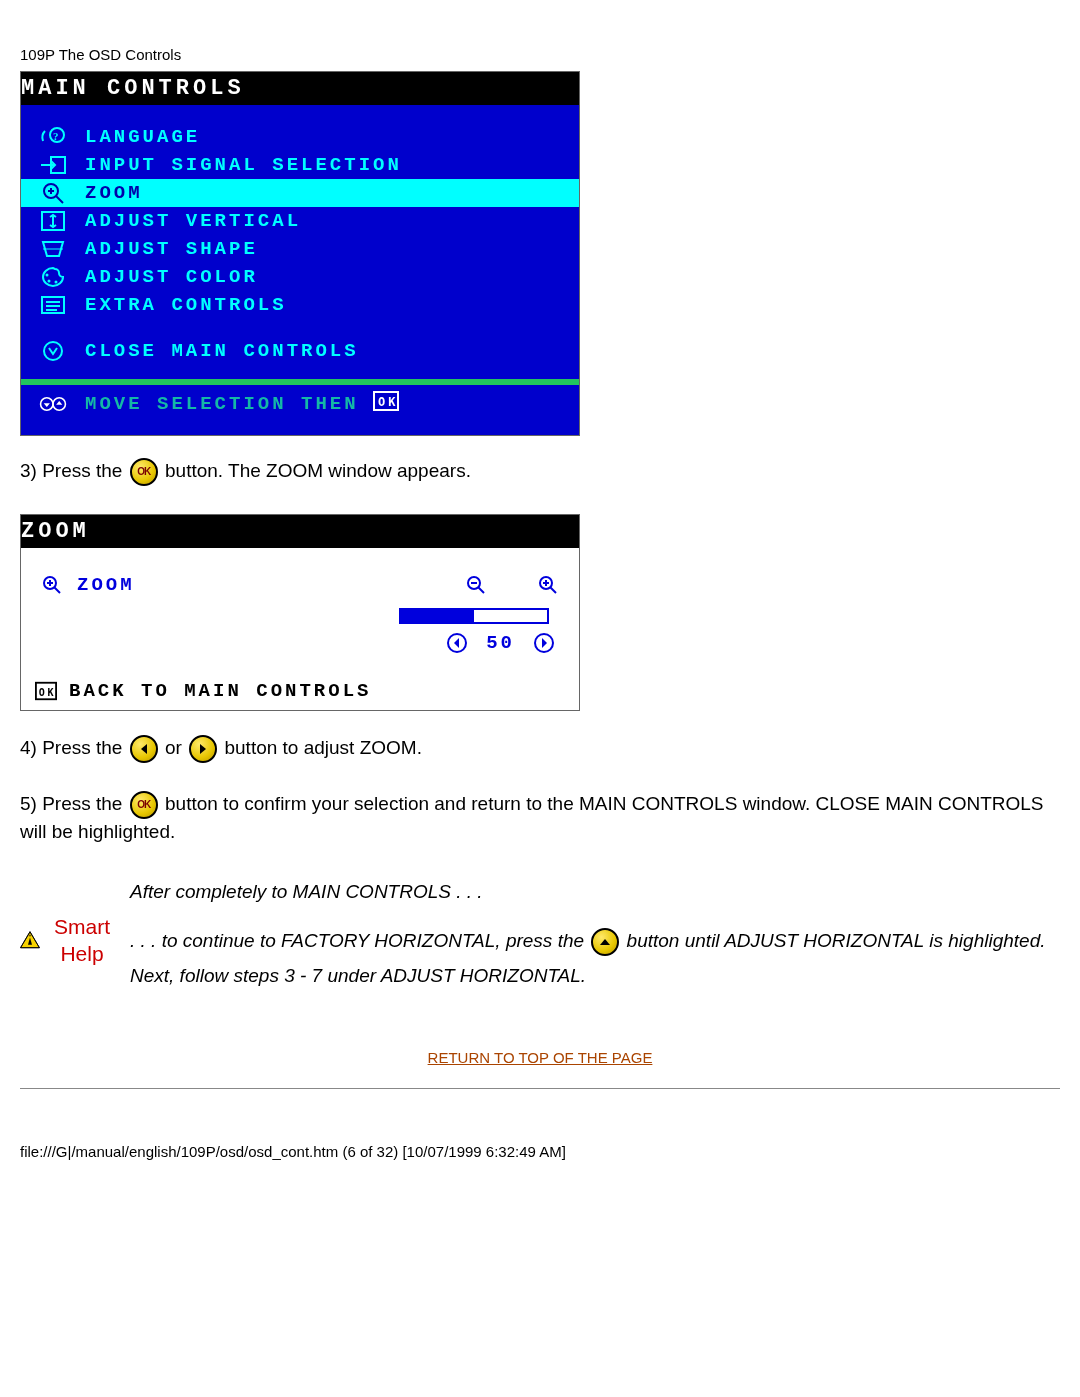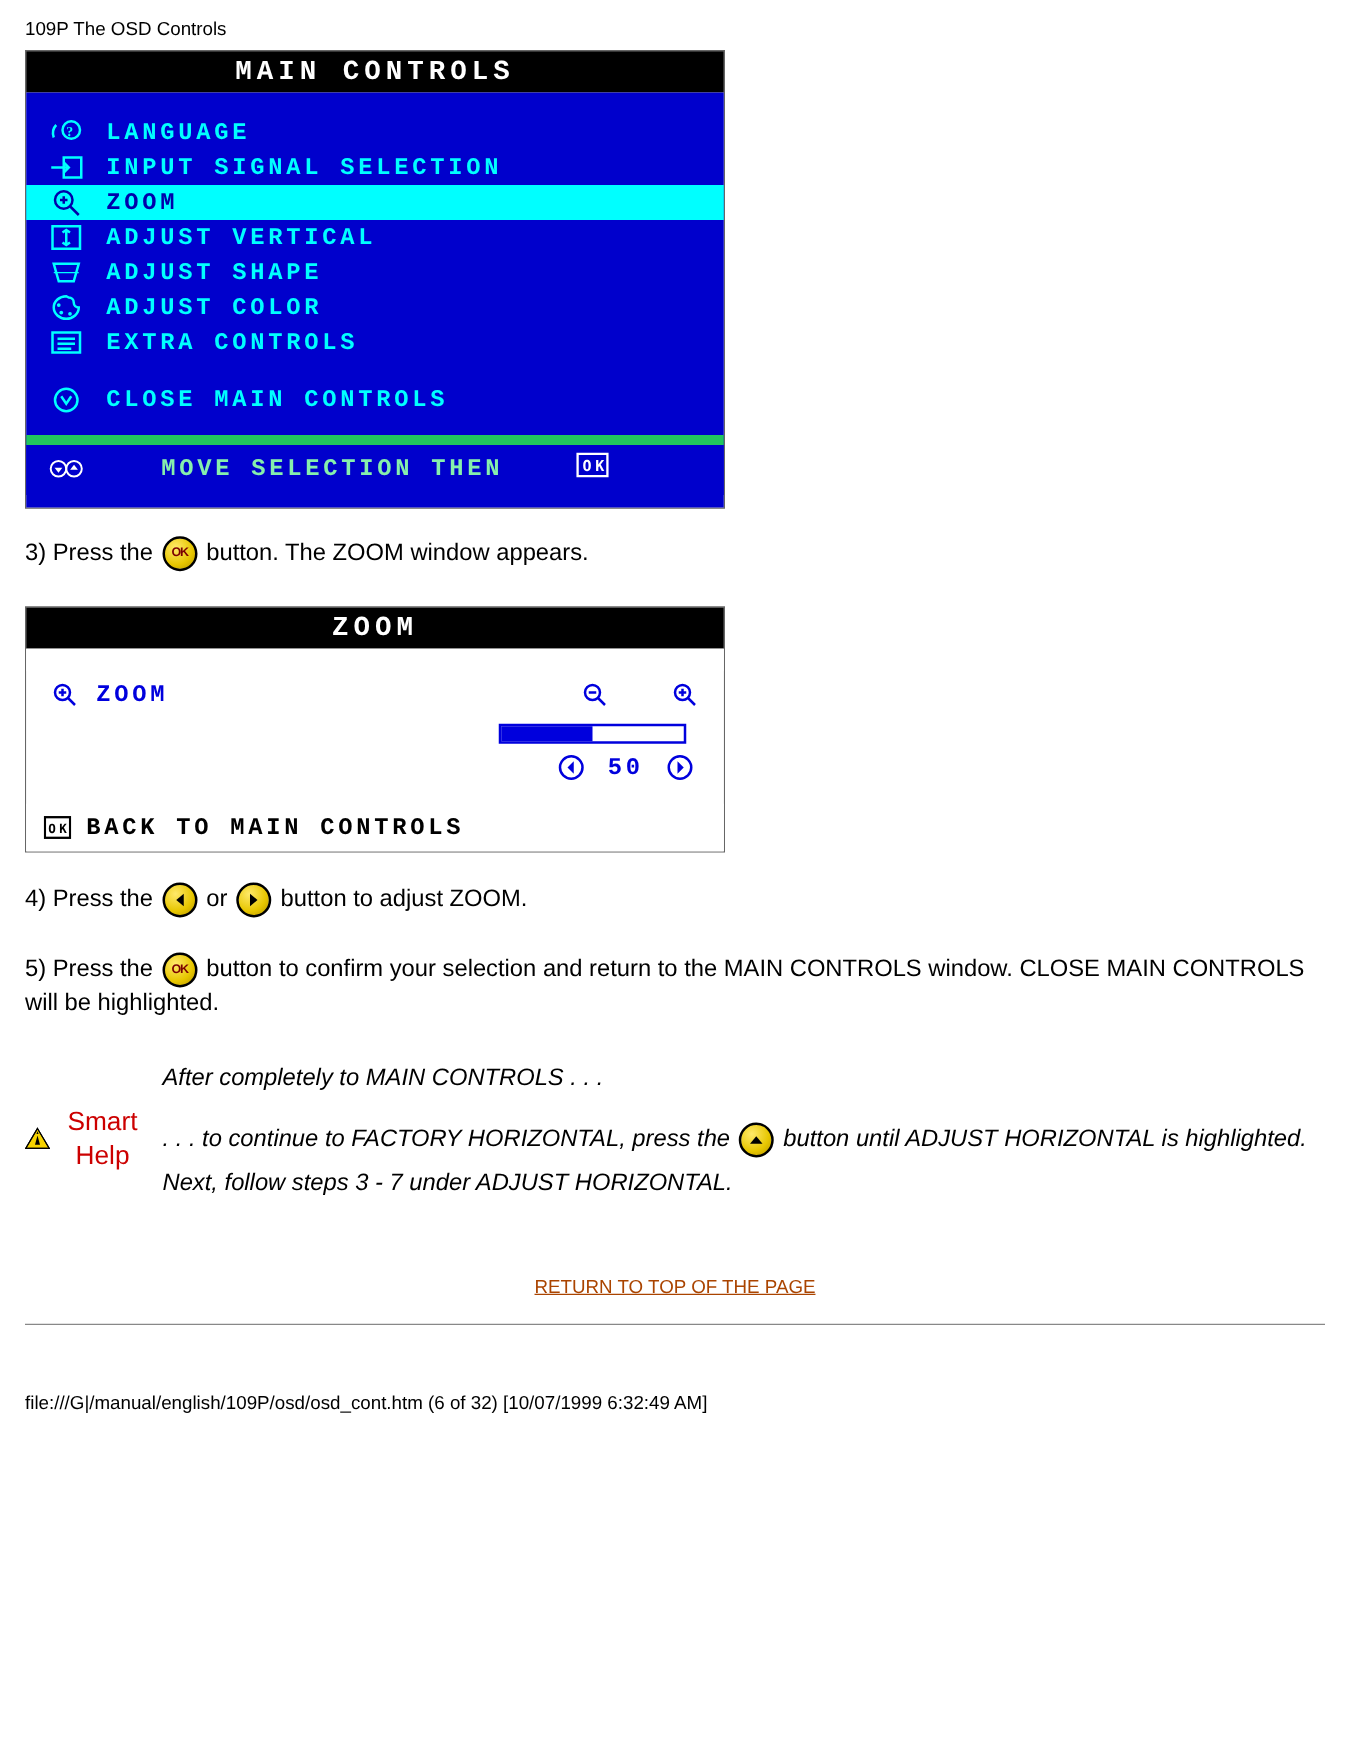--- a/index.html
+++ b/index.html
@@ -7,34 +7,35 @@
     font-family: Arial, Helvetica, sans-serif;
     font-size: 18px;
     color: #000;
     background: #fff;
     width: 1080px;
     padding: 15px 20px;
   }
   .page-header {
     font-size: 15px;
     margin-bottom: 8px;
+    margin-top: 31px;
   }
   .osd-main {
     width: 560px;
     border: 1px solid #666;
     margin-bottom: 22px;
   }
   .osd-title-bar {
     background: #000;
     color: #fff;
     font-family: "Courier New", monospace;
     font-weight: bold;
     font-size: 22px;
     letter-spacing: 4px;
-    text-align: center;
+    text-align: left;
     padding: 4px 0;
   }
   .osd-body {
     background: #0000cc;
     padding: 18px 0 10px 0;
   }
   .osd-row {
     display: flex;
     align-items: center;
     padding: 2px 12px;
@@ -57,25 +58,24 @@
   }
   .osd-spacer { height: 18px; }
   .osd-footer-row {
     display: flex;
     align-items: center;
     padding: 6px 12px 8px 12px;
     font-family: "Courier New", monospace;
     font-weight: bold;
     font-size: 19px;
     letter-spacing: 3px;
-    color: #86efac;
-    border-top: 8px solid #22c55e;
+    color: #14b8a6;
+    border-top: 6px solid #22c55e;
     margin-top: 14px;
     background: #0000cc;
-    gap: 44px;
   }
   .osd-footer-row .icon-cell {
     width: 40px;
     display: flex;
     justify-content: center;
     align-items: center;
     margin-right: 12px;
   }
   .osd-icon {
     width: 28px;

